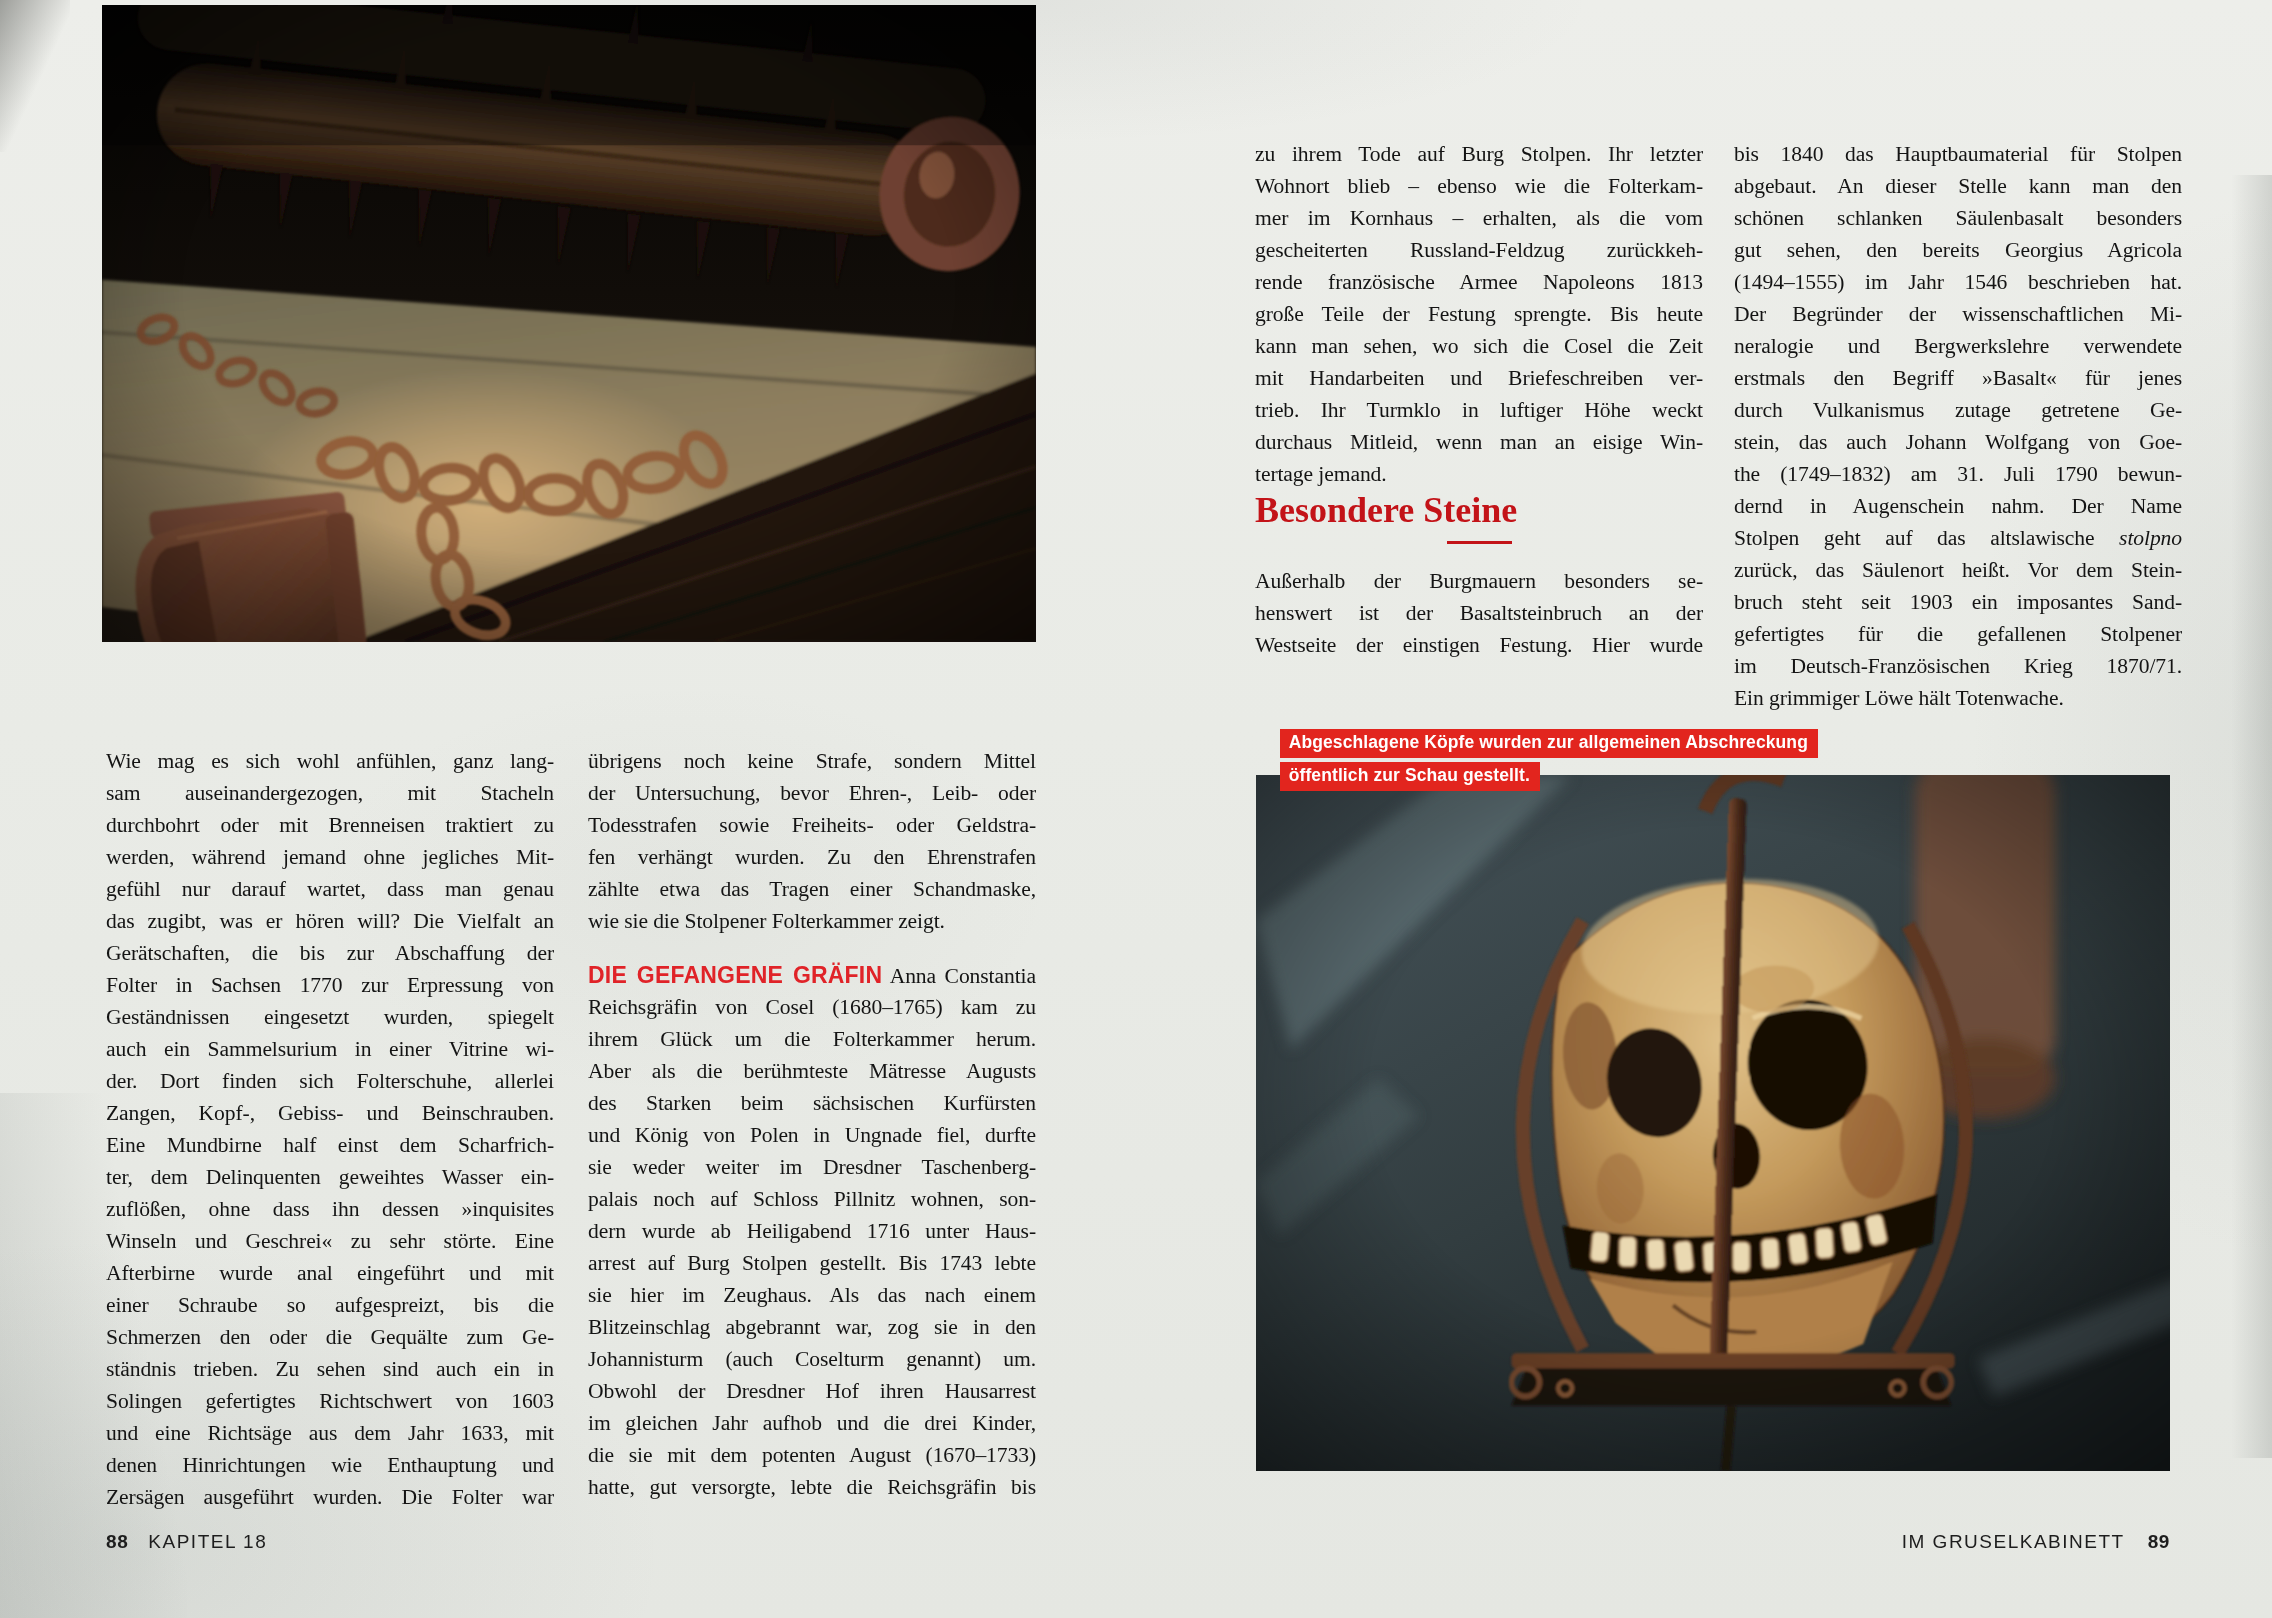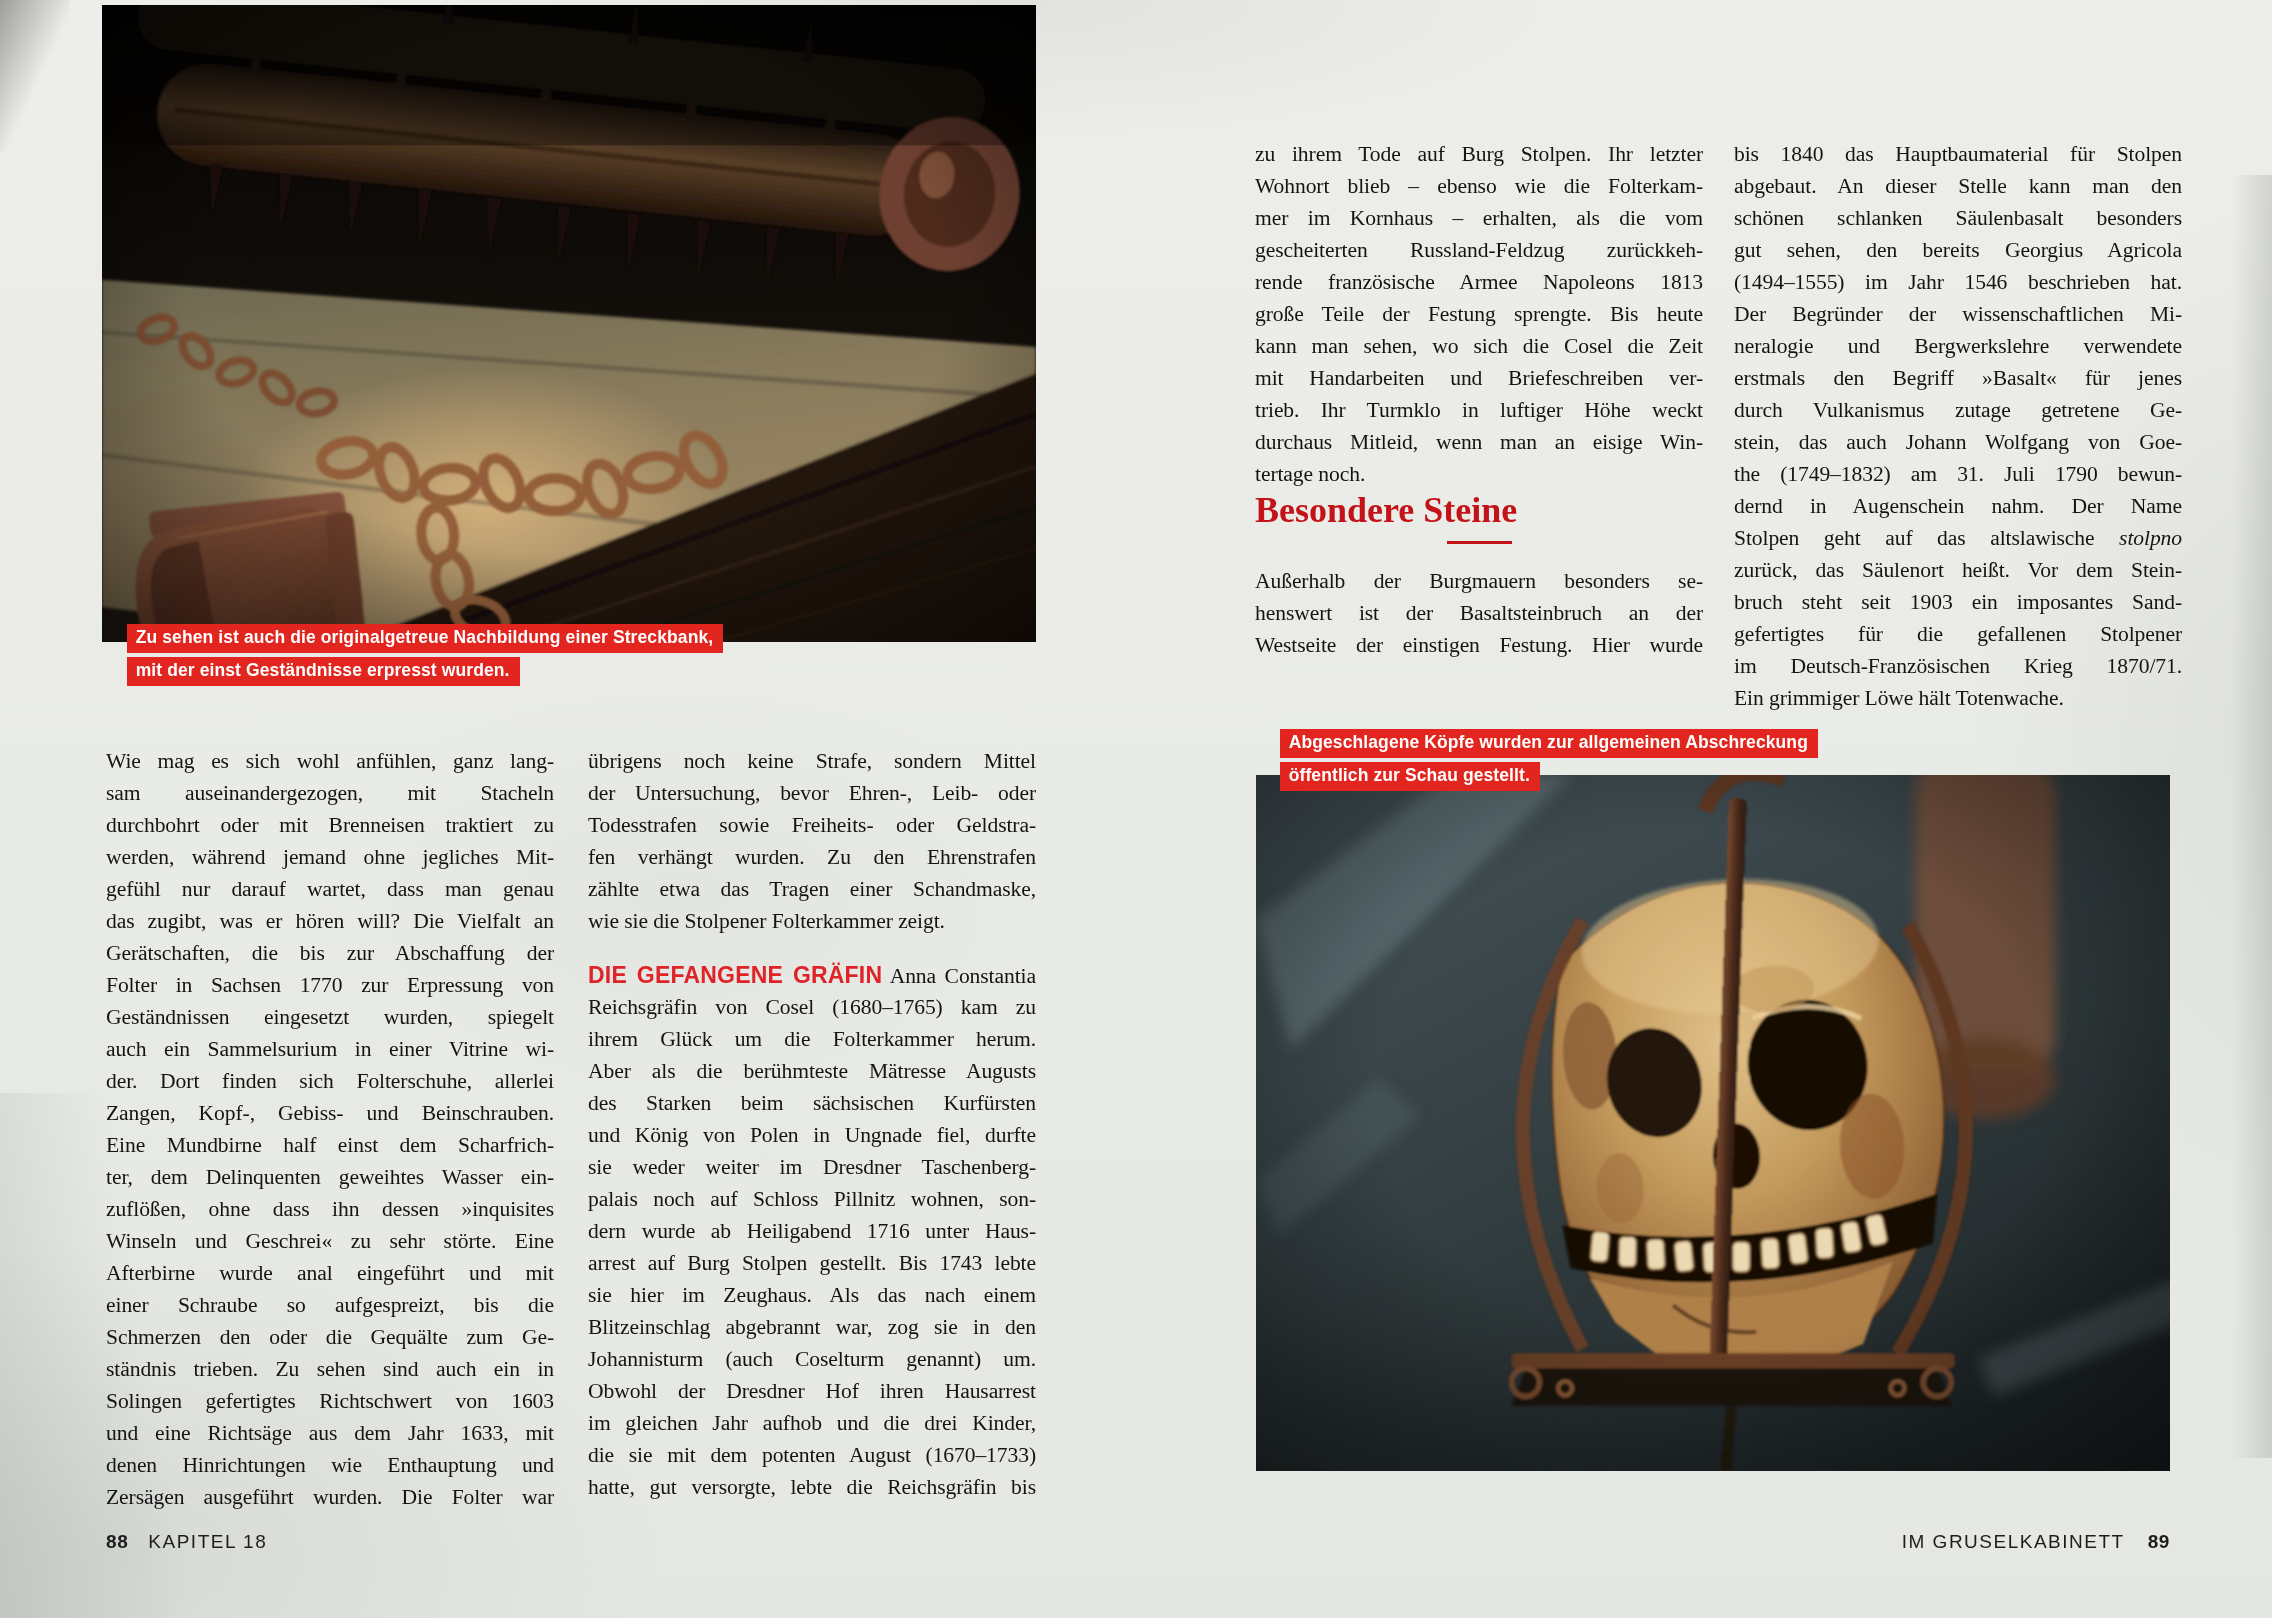--- a/index.html
+++ b/index.html
@@ -195,24 +195,20 @@
           <path d="M50,55 Q10,75 16,165 Q22,250 70,275 L122,268 L106,48 Z" fill="#5c3322" opacity="0.85"></path>
           <rect x="326" y="26" width="48" height="252" rx="14" fill="#6a3e2b"></rect>
           <path d="M70,40 L330,22" stroke="#a06a48" stroke-width="6" opacity="0.7" fill="none"></path>
         </g>
       </g>
       <rect x="0" y="0" width="1600" height="1090" fill="url(#r-vign)"></rect>
       <rect x="0" y="0" width="1600" height="240" fill="#000000" opacity="0.35"></rect>
     </svg>
   </div>
 
-  <div class="caption caption-rack">
-      <div class="cap-line">Zu sehen ist auch die originalgetreue Nachbildung einer Streckbank,</div>
-      <div class="cap-line">mit der einst Geständnisse erpresst wurden.</div>
-    </div>
 
   <div class="photo photo-skull">
     <svg viewBox="0 0 1567 1194" preserveAspectRatio="none">
       <defs>
         <linearGradient id="s-bg" x1="0" y1="0" x2="0.7" y2="1">
           <stop offset="0" stop-color="#46545a"></stop>
             <stop offset="0.55" stop-color="#323d40"></stop>
             <stop offset="1" stop-color="#1e2527"></stop>
         </linearGradient>
         <radialGradient id="s-skull" cx="0.45" cy="0.33" r="0.8">
@@ -361,21 +357,21 @@
         <div class="tline">zu ihrem Tode auf Burg Stolpen. Ihr letzter</div>
         <div class="tline">Wohnort blieb – ebenso wie die Folterkam-</div>
         <div class="tline">mer im Kornhaus – erhalten, als die vom</div>
         <div class="tline">gescheiterten Russland-Feldzug zurückkeh-</div>
         <div class="tline">rende französische Armee Napoleons 1813</div>
         <div class="tline">große Teile der Festung sprengte. Bis heute</div>
         <div class="tline">kann man sehen, wo sich die Cosel die Zeit</div>
         <div class="tline">mit Handarbeiten und Briefeschreiben ver-</div>
         <div class="tline">trieb. Ihr Turmklo in luftiger Höhe weckt</div>
         <div class="tline">durchaus Mitleid, wenn man an eisige Win-</div>
-        <div class="tline line-end">tertage noch.</div>
+        <div class="tline line-end">tertage jemand.</div>
       </div>
     <div class="sec-head">Besondere Steine</div>
     <div class="sec-rule"></div>
     <div class="para2-right">
         <div class="tline">Außerhalb der Burgmauern besonders se-</div>
         <div class="tline">henswert ist der Basaltsteinbruch an der</div>
         <div class="tline">Westseite der einstigen Festung. Hier wurde</div>
       </div>
   </div>
 

